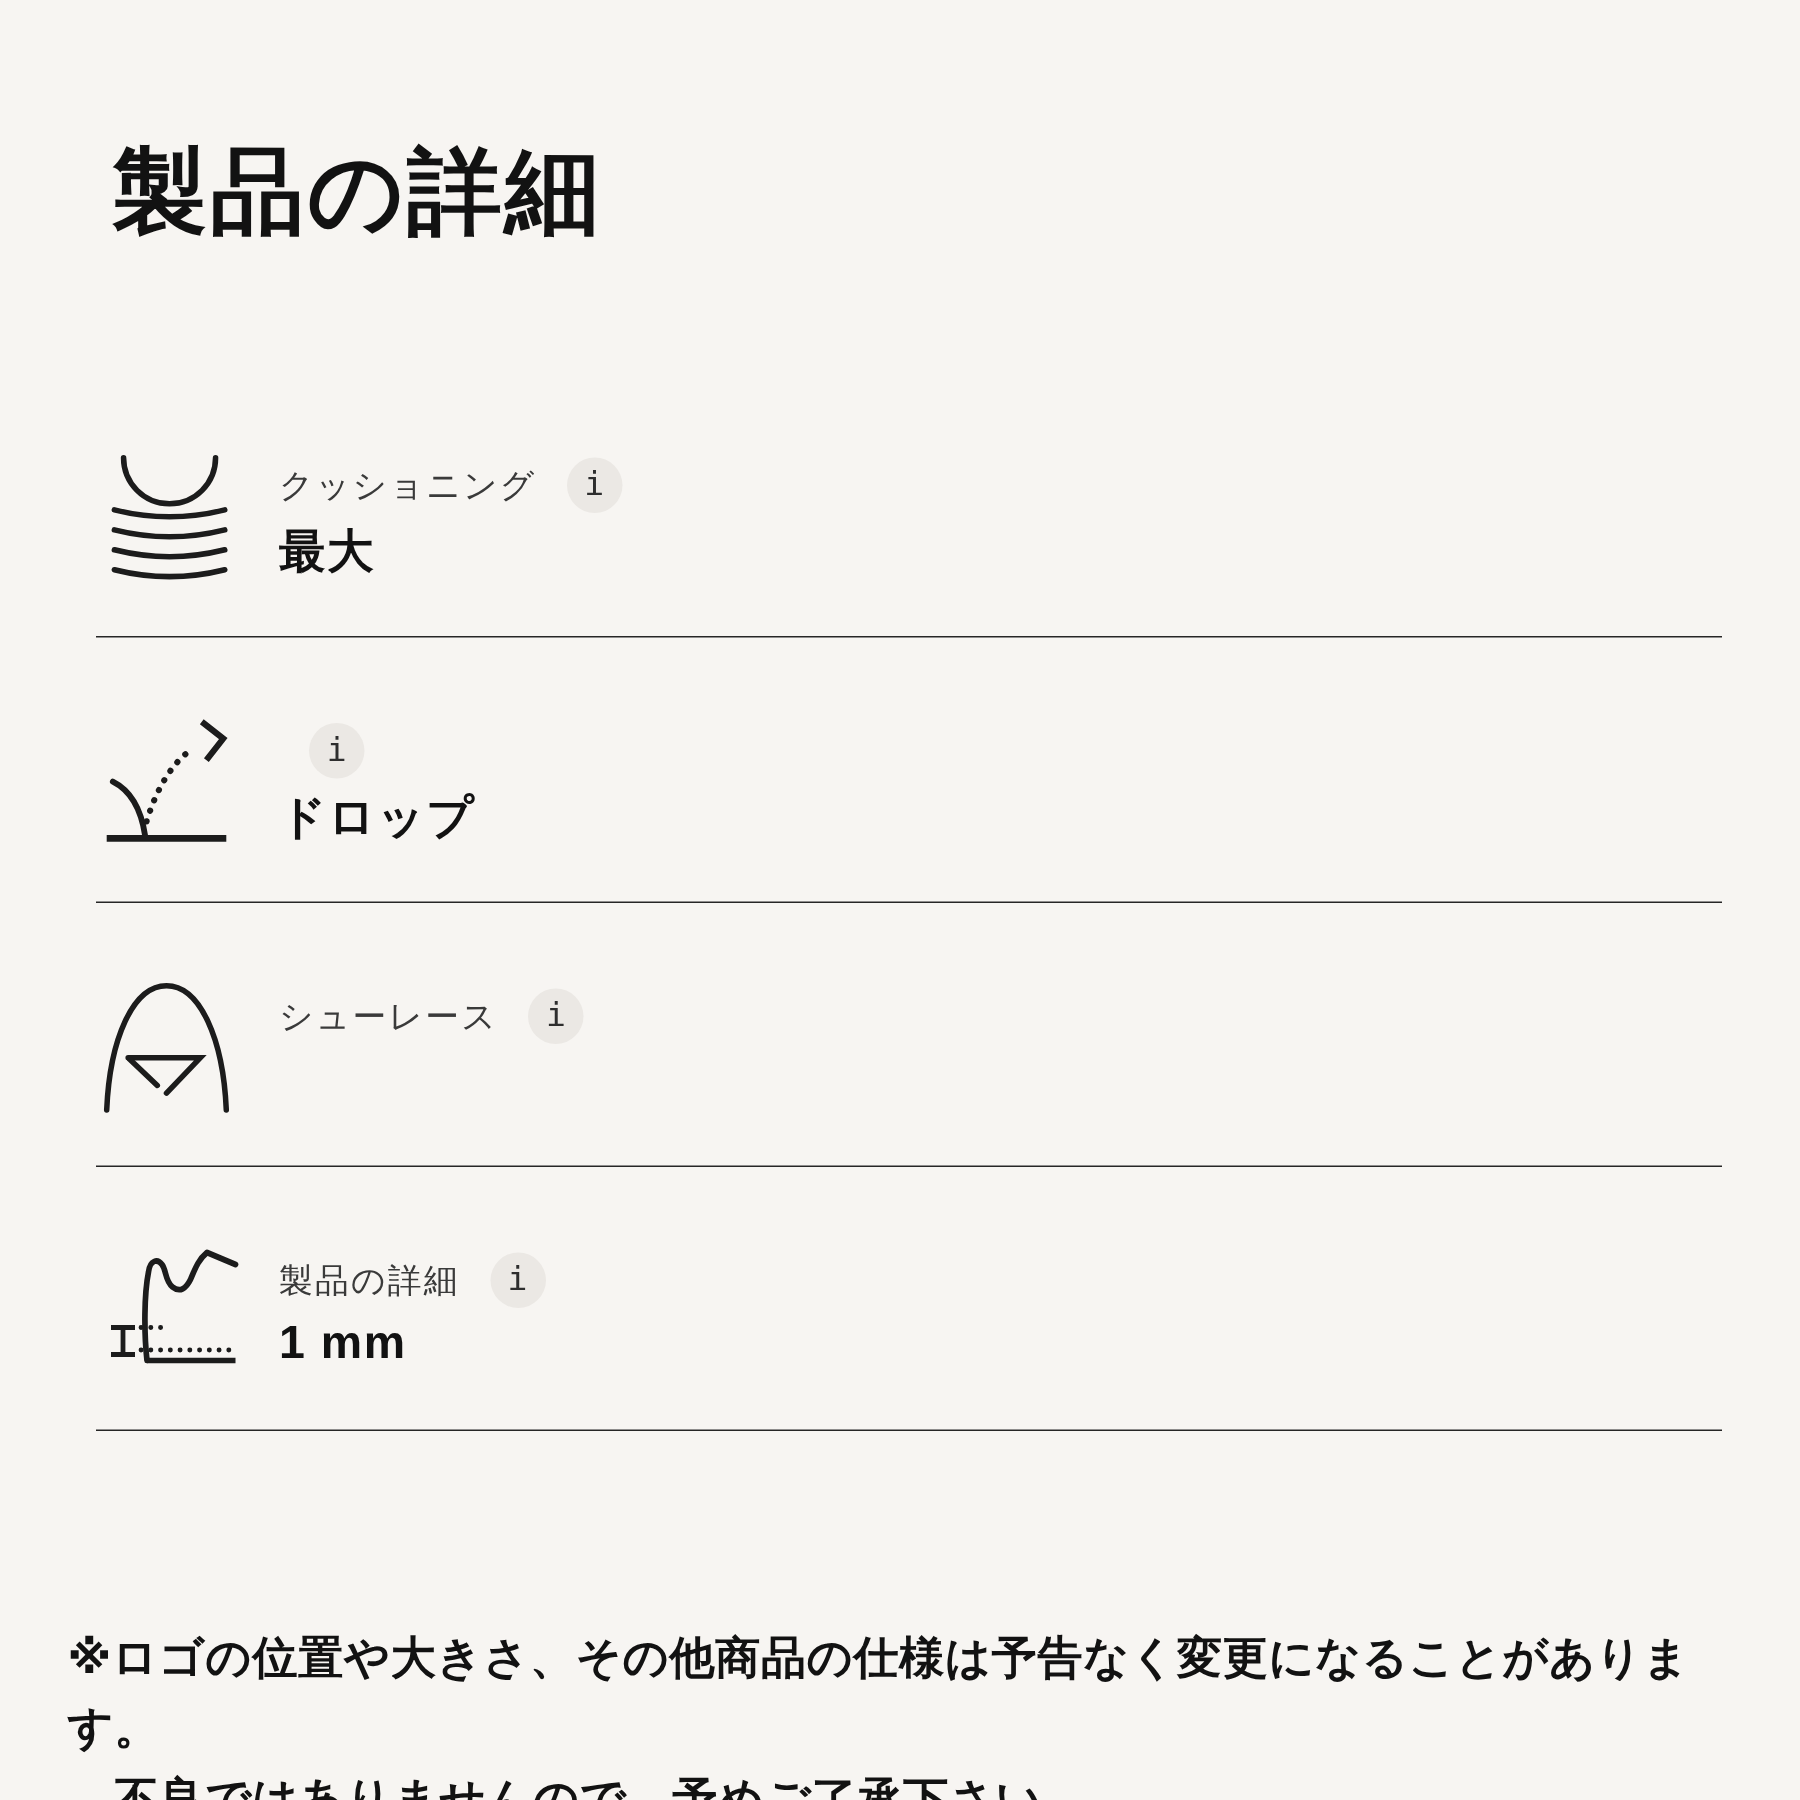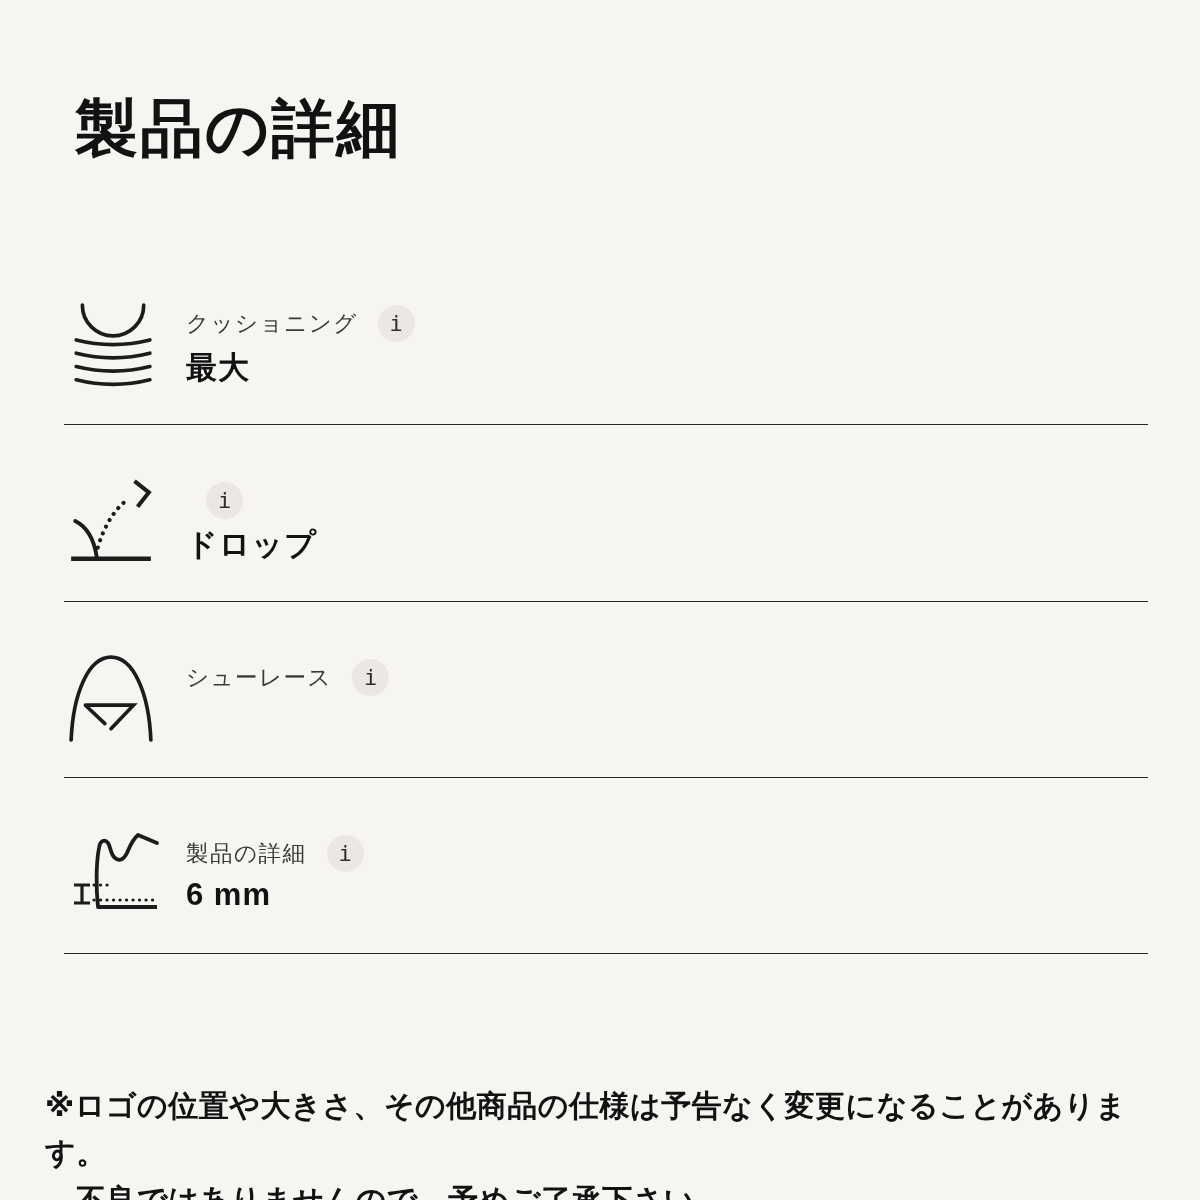--- a/index.html
+++ b/index.html
@@ -166,21 +166,21 @@
           <path d="M30,73 H90" stroke-dasharray="0.1 6.4" stroke-linecap="round"></path>
           <path d="M34,80 H93" stroke-width="3.8"></path>
           <path d="M34,80 C32,62 32,36 35,21 C36,13 41,12 44,16 C47,20 46,27 51,31 C56,35 60,32 63,26 C66,19 68,13 74,8 L93,16" stroke-width="3.8" stroke-linejoin="round" stroke-linecap="round"></path>
         </svg>
       </div>
       <div class="spec-text">
         <div class="spec-label-row">
           <span class="spec-label">製品の詳細</span>
           <span class="info-badge">i</span>
         </div>
-        <div class="spec-value">6 mm</div>
+        <div class="spec-value">1 mm</div>
       </div>
     </div>
 
   </div>
 
   <div class="note">
     <span class="line1">※ロゴの位置や大きさ、その他商品の仕様は予告なく変更になることがあります。</span>
     <span class="line2">不良ではありませんので、予めご了承下さい。</span>
   </div>
 

